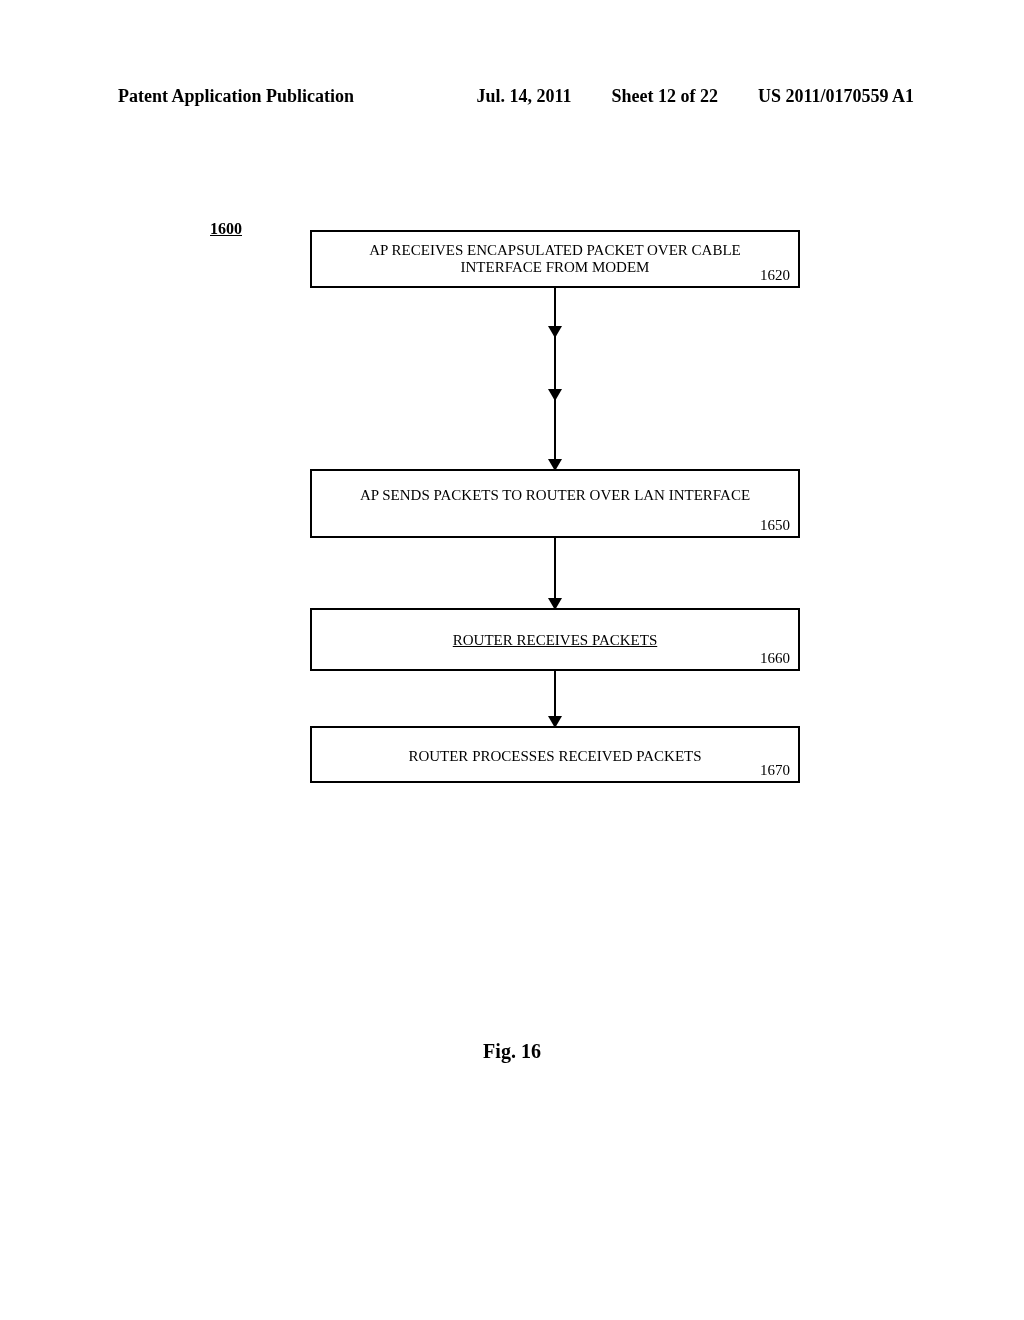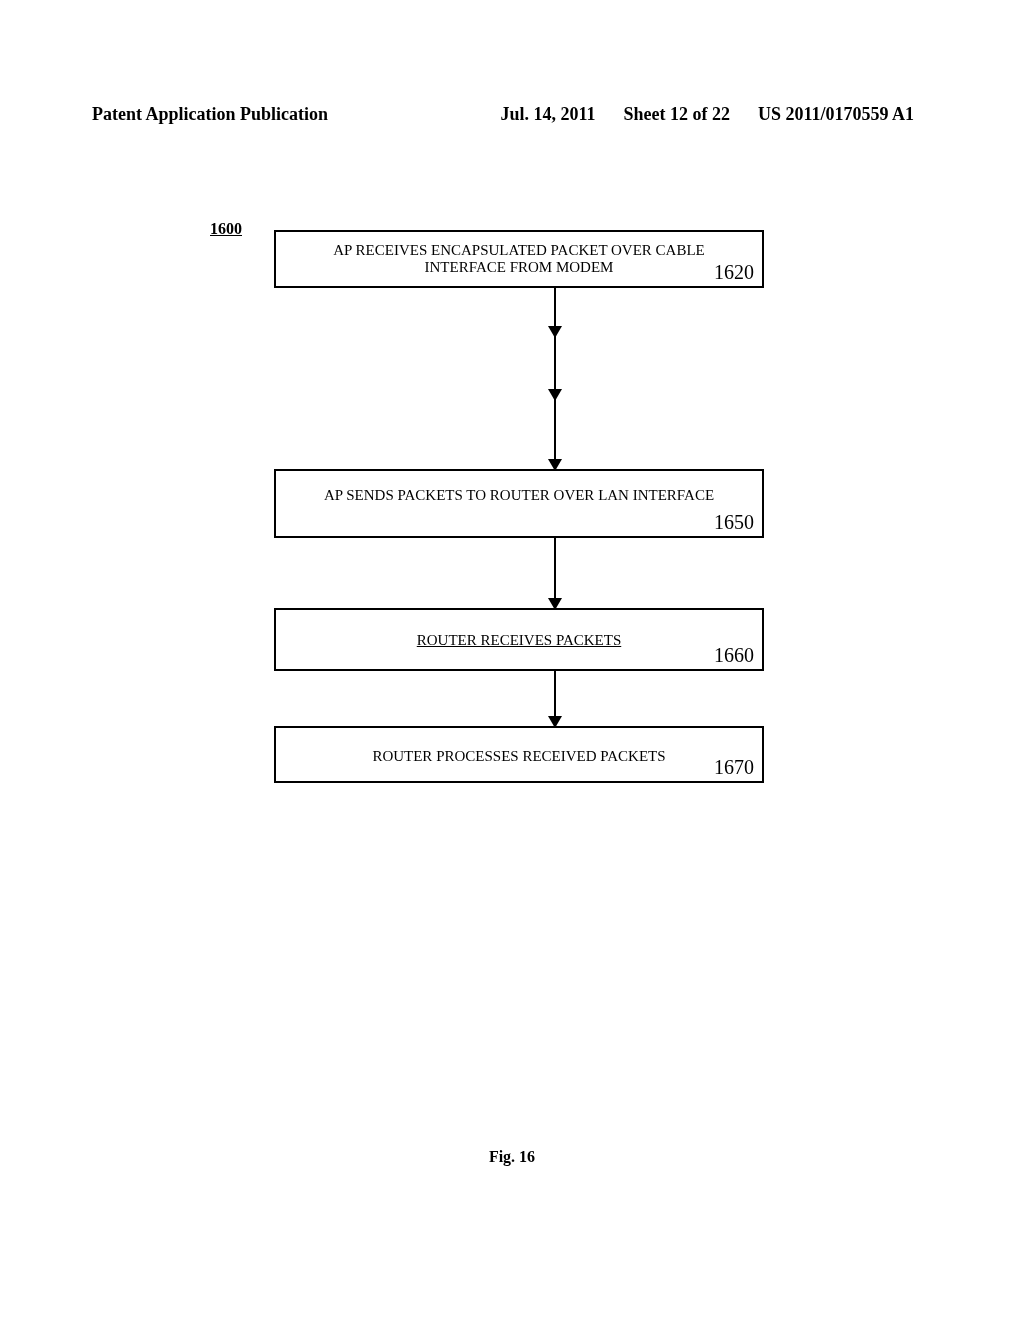--- a/index.html
+++ b/index.html
@@ -12,61 +12,60 @@
   .page {
     width: 1024px;
     height: 1320px;
     position: relative;
   }
   .header {
     position: absolute;
     top: 86px;
     left: 0;
     width: 1024px;
-    padding: 0 110px 0 92px;
+    padding: 0 110px 0 118px;
     box-sizing: border-box;
     display: flex;
     justify-content: space-between;
     font-size: 18px;
     font-weight: bold;
-    margin-top: 18px;
   }
   .header-right {
     display: flex;
-    gap: 28px;
+    gap: 40px;
   }
   .diagram {
     position: absolute;
     top: 230px;
     left: 210px;
     width: 640px;
   }
   .fig-ref {
     position: absolute;
     top: 220px;
     left: 210px;
     font-size: 16px;
     font-weight: bold;
     text-decoration: underline;
   }
   .box {
     position: relative;
     border: 2px solid #000;
     width: 490px;
-    margin-left: 64px;
+    margin-left: 100px;
     text-align: center;
     font-size: 15px;
     padding: 10px 30px 10px 30px;
     box-sizing: border-box;
   }
   .box-ref {
     position: absolute;
     right: 8px;
     bottom: 2px;
-    font-size: 20px;
+    font-size: 15px;
   }
   .arrow-wrap {
     width: 490px;
     margin-left: 100px;
     display: flex;
     justify-content: center;
   }
   .arrow {
     position: relative;
     width: 2px;
@@ -81,23 +80,23 @@
     height: 0;
     border-left: 7px solid transparent;
     border-right: 7px solid transparent;
     border-top: 12px solid #000;
   }
   .fig-caption {
     position: absolute;
     left: 0;
     width: 1024px;
     text-align: center;
-    font-size: 16px;
+    font-size: 20px;
     font-weight: bold;
-    top: 1148px;
+    top: 1040px;
   }
 </style>
 </head>
 <body>
 
 <div class="page">
 
   <div class="header">
     <span>Patent Application Publication</span>
     <span class="header-right">

